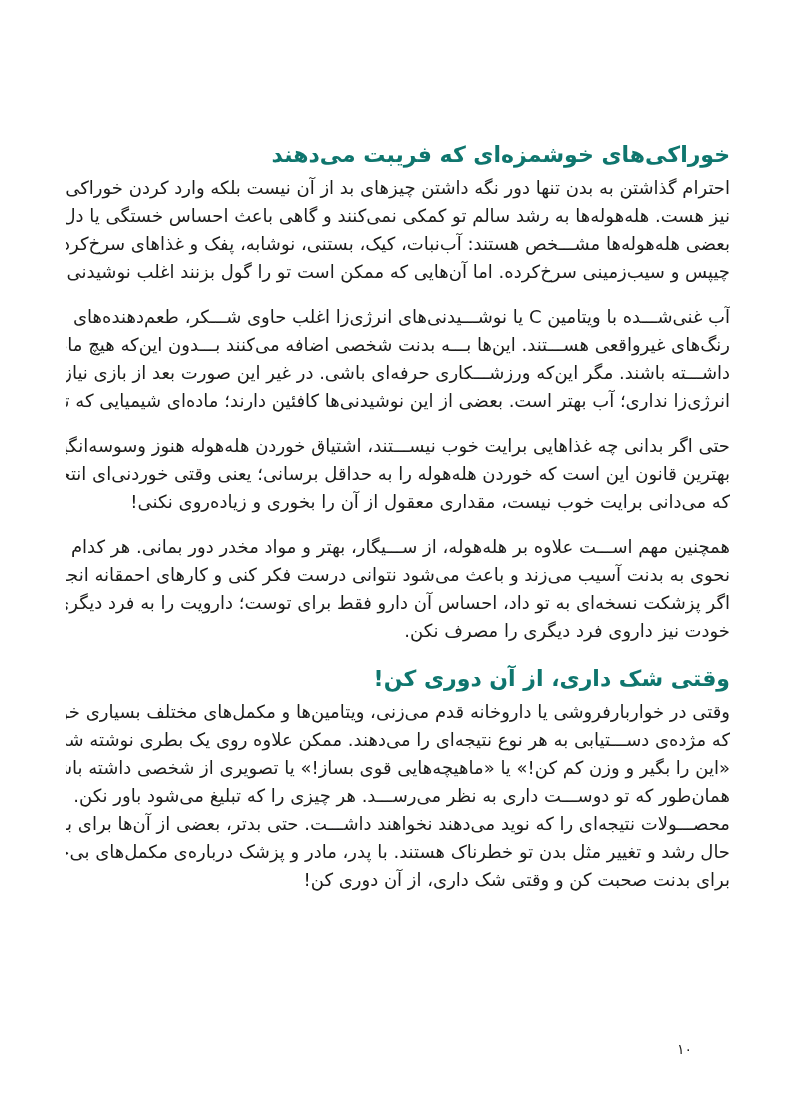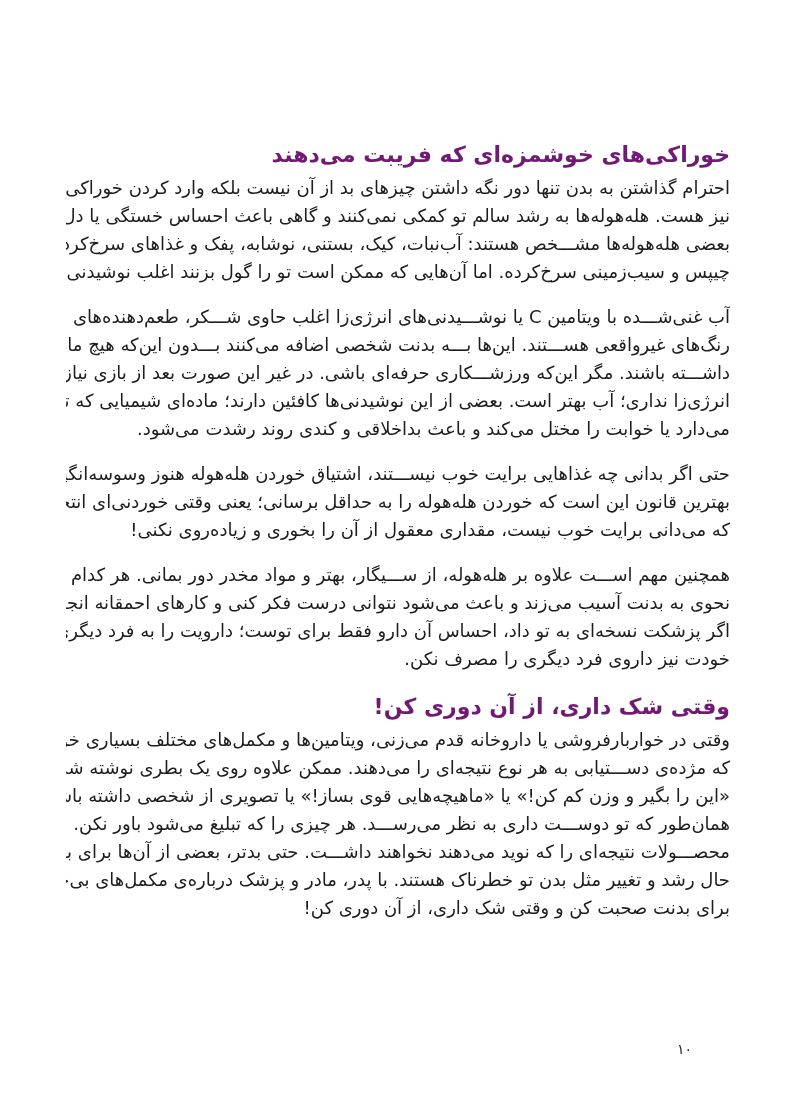--- a/index.html
+++ b/index.html
@@ -18,21 +18,21 @@
     .page {
       position: absolute;
       left: 66px;
       top: 138px;
       width: 664px;
       direction: rtl;
     }
     .heading {
       font-family: "DejaVu Sans", sans-serif;
       font-weight: bold;
-      color: #701a75;
+      color: #0f766e;
       font-size: 22px;
       line-height: 34px;
       margin: 0 0 2px 0;
       text-align: right;
       letter-spacing: 0;
     }
     .para {
       margin: 0 0 17px 0;
     }
     .line {
@@ -72,21 +72,20 @@
       <span class="line">نیز هست. هله‌هوله‌ها به رشد سالم تو کمکی نمی‌کنند و گاهی باعث احساس خستگی یا دل‌درد می‌شوند.</span>
       <span class="line">بعضی هله‌هوله‌ها مشـــخص هستند: آب‌نبات، کیک، بستنی، نوشابه، پفک و غذاهای سرخ‌کردنی مانند</span>
       <span class="line last">چیپس و سیب‌زمینی سرخ‌کرده. اما آن‌هایی که ممکن است تو را گول بزنند اغلب نوشیدنی‌ها هستند!</span>
     </div>
 
     <div class="para">
       <span class="line">آب غنی‌شـــده با ویتامین C یا نوشـــیدنی‌های انرژی‌زا اغلب حاوی شـــکر، طعم‌دهنده‌های مصنوعی و</span>
       <span class="line">رنگ‌های غیرواقعی هســـتند. این‌ها بـــه بدنت شخصی اضافه می‌کنند بـــدون این‌که هیچ ماده‌ی مغذی</span>
       <span class="line">داشـــته باشند. مگر این‌که ورزشـــکاری حرفه‌ای باشی. در غیر این صورت بعد از بازی نیازی به نوشیدنی</span>
       <span class="line">انرژی‌زا نداری؛ آب بهتر است. بعضی از این نوشیدنی‌ها کافئین دارند؛ ماده‌ای شیمیایی که تو را بیدار نگه</span>
-      <span class="line last">می‌دارد یا خوابت را مختل می‌کند و باعث بداخلاقی و کندی روند رشدت می‌شود.</span>
     </div>
 
     <div class="para">
       <span class="line">حتی اگر بدانی چه غذاهایی برایت خوب نیســـتند، اشتیاق خوردن هله‌هوله هنوز وسوسه‌انگیز است.</span>
       <span class="line">بهترین قانون این است که خوردن هله‌هوله را به حداقل برسانی؛ یعنی وقتی خوردنی‌ای انتخاب کردی</span>
       <span class="line last">که می‌دانی برایت خوب نیست، مقداری معقول از آن را بخوری و زیاده‌روی نکنی!</span>
     </div>
 
     <div class="para">
       <span class="line">همچنین مهم اســـت علاوه بر هله‌هوله، از ســـیگار، بهتر و مواد مخدر دور بمانی. هر کدام از این‌ها به</span>

